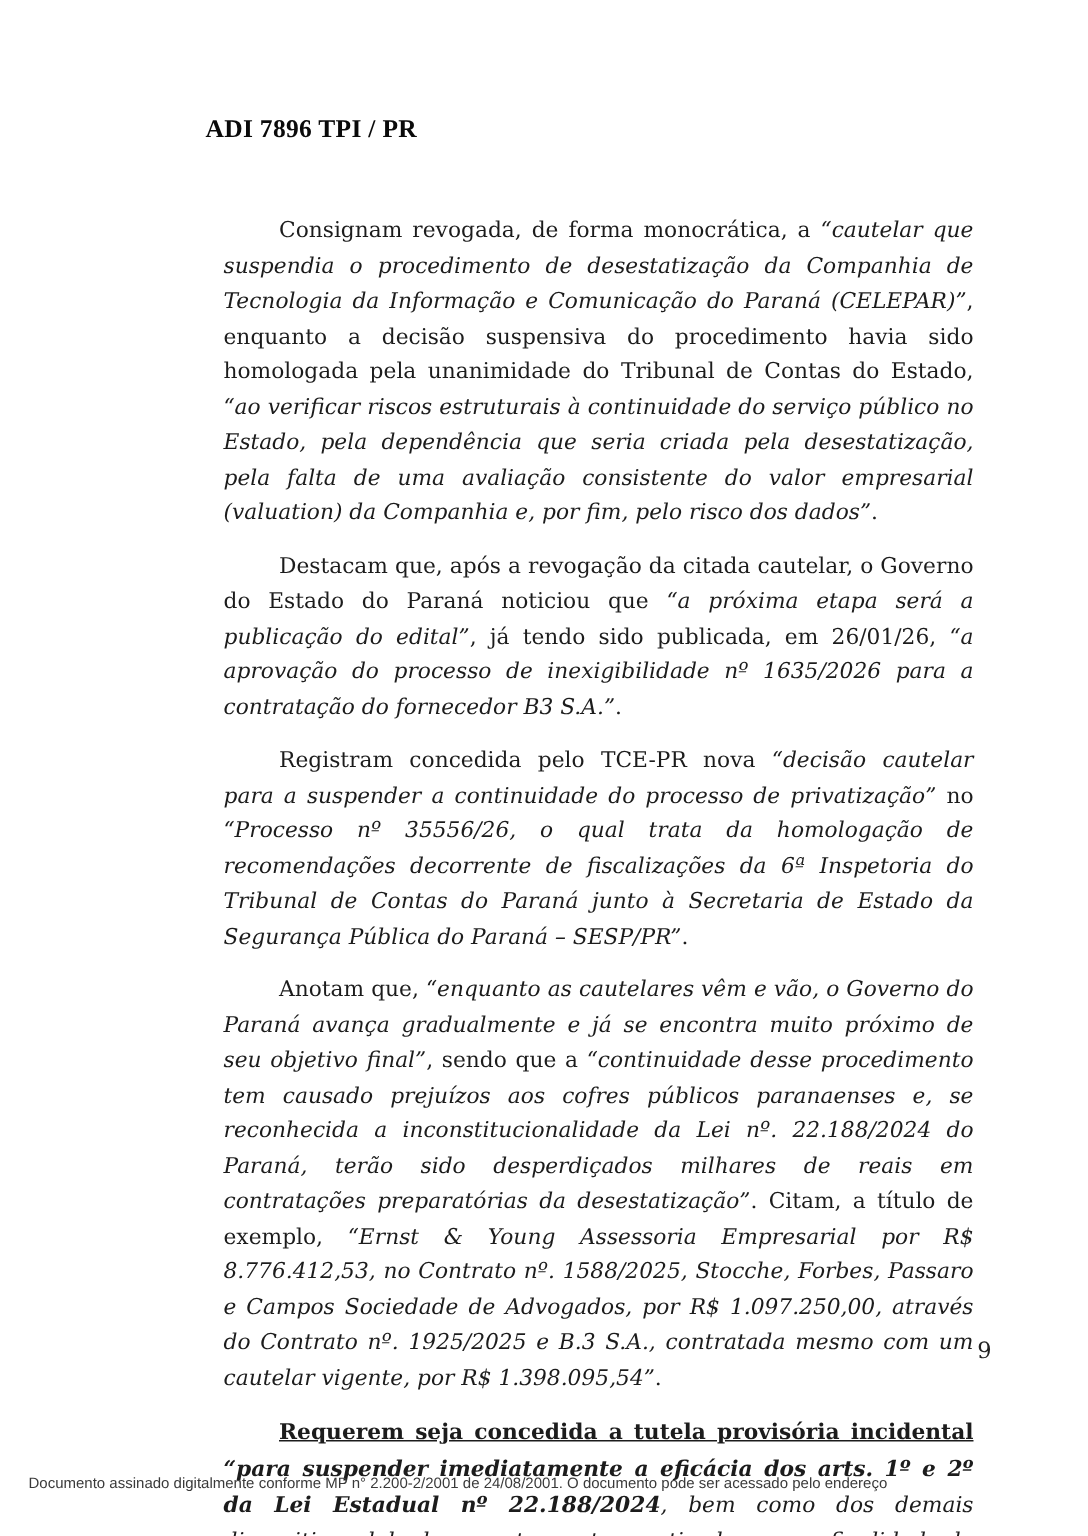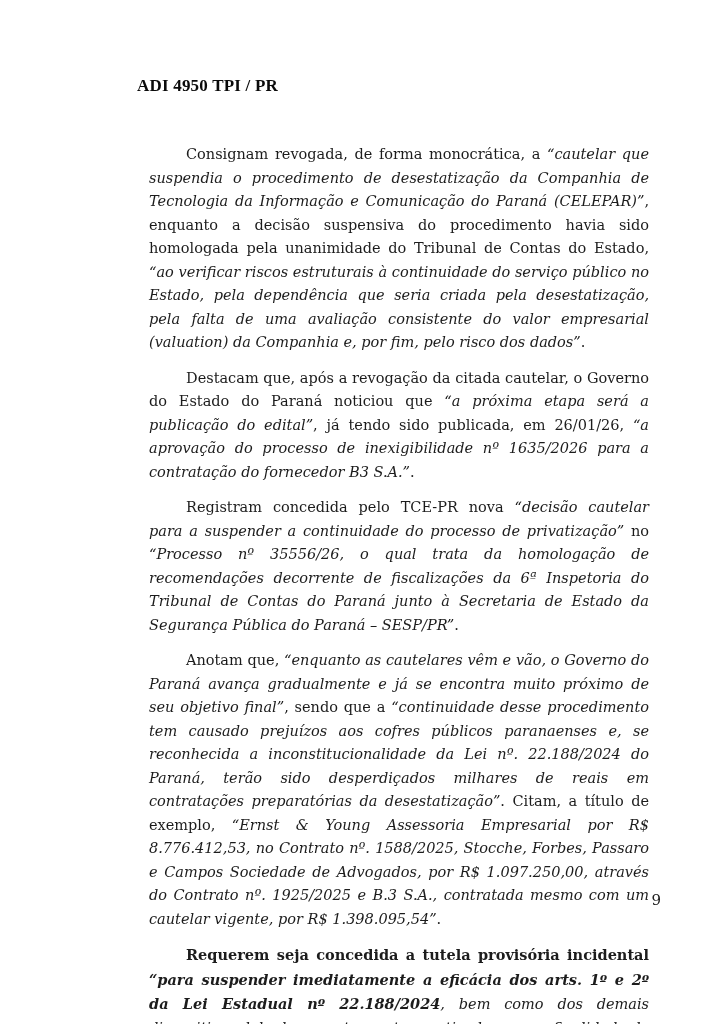--- a/index.html
+++ b/index.html
@@ -35,21 +35,21 @@
     line-height: 23.5px;
     text-align: justify;
     color: #1c1c1c;
   }
   .para {
     margin: 12px;
     text-indent: 37px;
   }
   .seg-normal { font-style: normal; font-weight: normal; }
   .seg-italic { font-style: italic; font-weight: normal; }
-  .seg-bold { font-style: normal; font-weight: bold; }
+  .seg-bold { font-style: normal; font-weight: bold; text-decoration: underline; }
   .seg-bold-italic { font-style: italic; font-weight: bold; }
   .page-number {
     position: absolute;
     left: 137px;
     top: 891px;
     width: 524px;
     text-align: right;
     font-family: "DejaVu Serif", serif;
     font-size: 15px;
     color: #222222;
@@ -63,28 +63,29 @@
     font-size: 10px;
     line-height: 12.5px;
     color: #3a3a3a;
   }
 </style>
 </head>
 <body>
 
 <div class="page">
 
-  <div class="case-header">ADI 4950 TPI / PR</div>
+  <div class="case-header">ADI 7896 TPI / PR</div>
 
   <div class="body-text">
       <p class="para"><span class="seg-normal">Consignam revogada, de forma monocrática, a </span><span class="seg-italic">“cautelar que suspendia o procedimento de desestatização da Companhia de Tecnologia da Informação e Comunicação do Paraná (CELEPAR)”</span><span class="seg-normal">, enquanto a decisão suspensiva do procedimento havia sido homologada pela unanimidade do Tribunal de Contas do Estado, </span><span class="seg-italic">“ao verificar riscos estruturais à continuidade do serviço público no Estado, pela dependência que seria criada pela desestatização, pela falta de uma avaliação consistente do valor empresarial (valuation) da Companhia e, por fim, pelo risco dos dados”</span><span class="seg-normal">.</span></p>
       <p class="para"><span class="seg-normal">Destacam que, após a revogação da citada cautelar, o Governo do Estado do Paraná noticiou que </span><span class="seg-italic">“a próxima etapa será a publicação do edital”</span><span class="seg-normal">, já tendo sido publicada, em 26/01/26, </span><span class="seg-italic">“a aprovação do processo de inexigibilidade nº 1635/2026 para a contratação do fornecedor B3 S.A.”</span><span class="seg-normal">.</span></p>
       <p class="para"><span class="seg-normal">Registram concedida pelo TCE-PR nova </span><span class="seg-italic">“decisão cautelar para a suspender a continuidade do processo de privatização”</span><span class="seg-normal"> no </span><span class="seg-italic">“Processo nº 35556/26, o qual trata da homologação de recomendações decorrente de fiscalizações da 6ª Inspetoria do Tribunal de Contas do Paraná junto à Secretaria de Estado da Segurança Pública do Paraná – SESP/PR”</span><span class="seg-normal">.</span></p>
       <p class="para"><span class="seg-normal">Anotam que, </span><span class="seg-italic">“enquanto as cautelares vêm e vão, o Governo do Paraná avança gradualmente e já se encontra muito próximo de seu objetivo final”</span><span class="seg-normal">, sendo que a </span><span class="seg-italic">“continuidade desse procedimento tem causado prejuízos aos cofres públicos paranaenses e, se reconhecida a inconstitucionalidade da Lei nº. 22.188/2024 do Paraná, terão sido desperdiçados milhares de reais em contratações preparatórias da desestatização”</span><span class="seg-normal">. Citam, a título de exemplo, </span><span class="seg-italic">“Ernst &amp; Young Assessoria Empresarial por R$ 8.776.412,53, no Contrato nº. 1588/2025, Stocche, Forbes, Passaro e Campos Sociedade de Advogados, por R$ 1.097.250,00, através do Contrato nº. 1925/2025 e B.3 S.A., contratada mesmo com um cautelar vigente, por R$ 1.398.095,54”</span><span class="seg-normal">.</span></p>
       <p class="para"><span class="seg-bold">Requerem seja concedida a tutela provisória incidental </span><span class="seg-bold-italic">“para suspender imediatamente a eficácia dos arts. 1º e 2º da Lei Estadual nº 22.188/2024</span><span class="seg-italic">, bem como dos demais dispositivos dela decorrentes e atos praticados com a finalidade de aplicação da norma, suspendendo-se a autorização de alienação de controle societário da CELEPAR, a fim de evitar a ocorrência de</span></p>
     </div>
 
   <div class="page-number">9</div>
 
   <div class="footer">
+    <div>Documento assinado digitalmente conforme MP n° 2.200-2/2001 de 24/08/2001. O documento pode ser acessado pelo endereço</div>
   </div>
 
 </div>
 
 </body></html>

